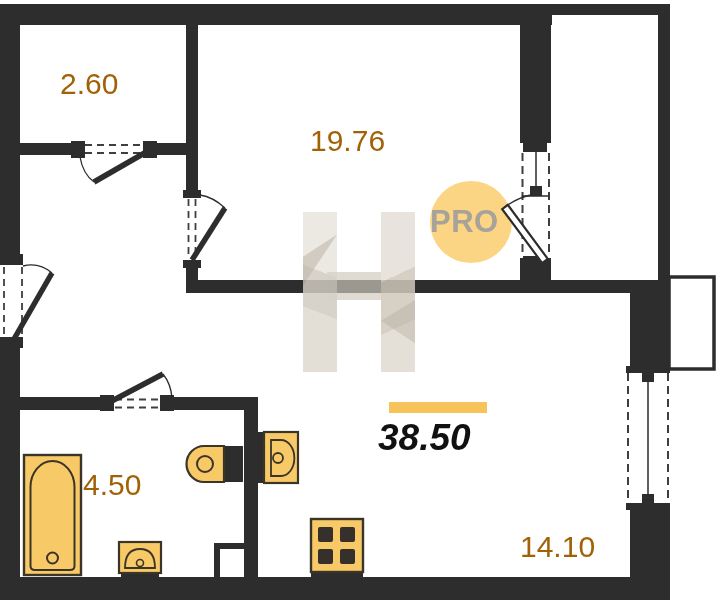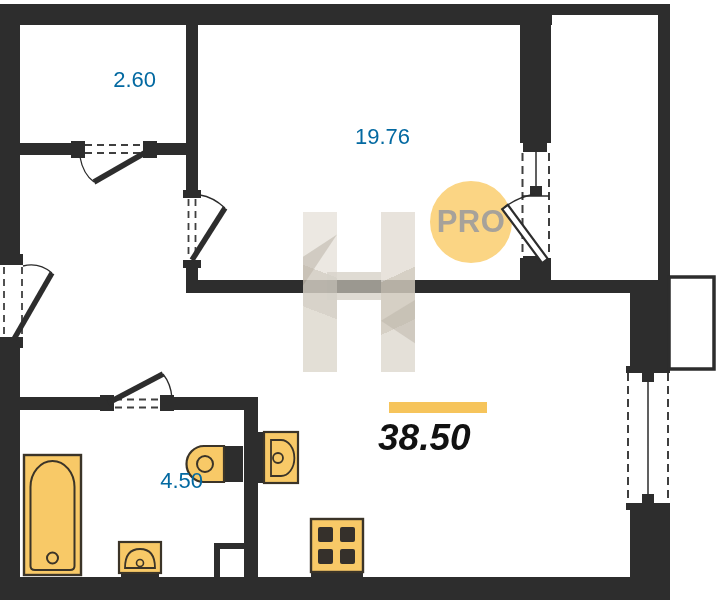--- a/index.html
+++ b/index.html
@@ -2,29 +2,29 @@
 <html><head>
 <meta charset="utf-8">
 <style>
   html,body{margin:0;padding:0;background:#fff;}
   .plan{
     position:relative;width:716px;height:600px;background:#ffffff;overflow:hidden;
     font-family:"Liberation Sans", sans-serif;
   }
   .plan svg{position:absolute;left:0;top:0;z-index:2;}
   .area-label{
-    position:absolute;z-index:4;font-size:22px;line-height:1.05;color:#0369a1;
-    text-align:right;white-space:nowrap;
+    position:absolute;z-index:4;font-size:30px;line-height:1.05;color:#a16207;
+    text-align:left;white-space:nowrap;
   }
   .total-wrap{position:absolute;left:378px;top:402px;width:120px;z-index:4;text-align:left;font-style:italic;}
   .total-bar{display:block;margin:0 auto 6px auto;width:98px;height:11px;background:#f6c45b;}
   .total-label{font-size:37px;font-weight:700;color:#111;line-height:1;}
   .badge{
     position:absolute;left:430px;top:181px;width:82px;height:82px;border-radius:50%;
-    background:#fbd584;z-index:1;display:flex;align-items:center;justify-content:center;
+    background:#fbd584;z-index:1;display:flex;align-items:center;justify-content:flex-start;
   }
   .badge span{font-size:31px;font-weight:700;color:#a7a29a;letter-spacing:.5px;}
   .watermark{position:absolute;left:303px;top:212px;width:112px;height:160px;z-index:3;opacity:.85;}
   .wm-bar{position:absolute;top:0;width:34px;height:160px;}
   .wm-bar.left{left:0;background:linear-gradient(201deg,#e9e5de 0 38%,#d2ccc1 38% 62%,#dfdacf 62%);}
   .wm-bar.right{left:78px;background:linear-gradient(155deg,#e4dfd7 0 40%,#cfc8bb 40% 70%,#e0dbd2 70%);}
   .wm-facet{position:absolute;left:0;top:0;width:100%;height:100%;}
   .wm-bar.left .wm-facet{background:rgba(176,168,153,.55);clip-path:polygon(0 28%,100% 14%,0 46%);}
   .wm-bar.right .wm-facet{background:rgba(176,168,153,.5);clip-path:polygon(100% 55%,0 68%,100% 82%);}
   .wm-cross{position:absolute;left:24px;top:60px;width:64px;height:28px;background:#d0cabf;opacity:.8;}
@@ -174,20 +174,21 @@
       <div class="wm-facet"></div>
     </div>
     <div class="wm-cross"></div>
     <div class="wm-bar right">
       <div class="wm-facet"></div>
     </div>
   </div>
 
   <div class="area-label" style="left:60px;top:68px;width:96px;">2.60</div>
   <div class="area-label" style="left:310px;top:125px;width:100px;">19.76</div>
-  <div class="area-label" style="left:83px;top:469px;width:96px;margin-left:24px;">4.50</div>
+  <div class="area-label" style="left:83px;top:469px;width:96px;">4.50</div>
+  <div class="area-label" style="left:520px;top:531px;width:108px;">14.10</div>
 
   <div class="total-wrap">
     <span class="total-bar"></span>
     <div class="total-label">38.50</div>
   </div>
 
 </div>
 
 </body></html>

